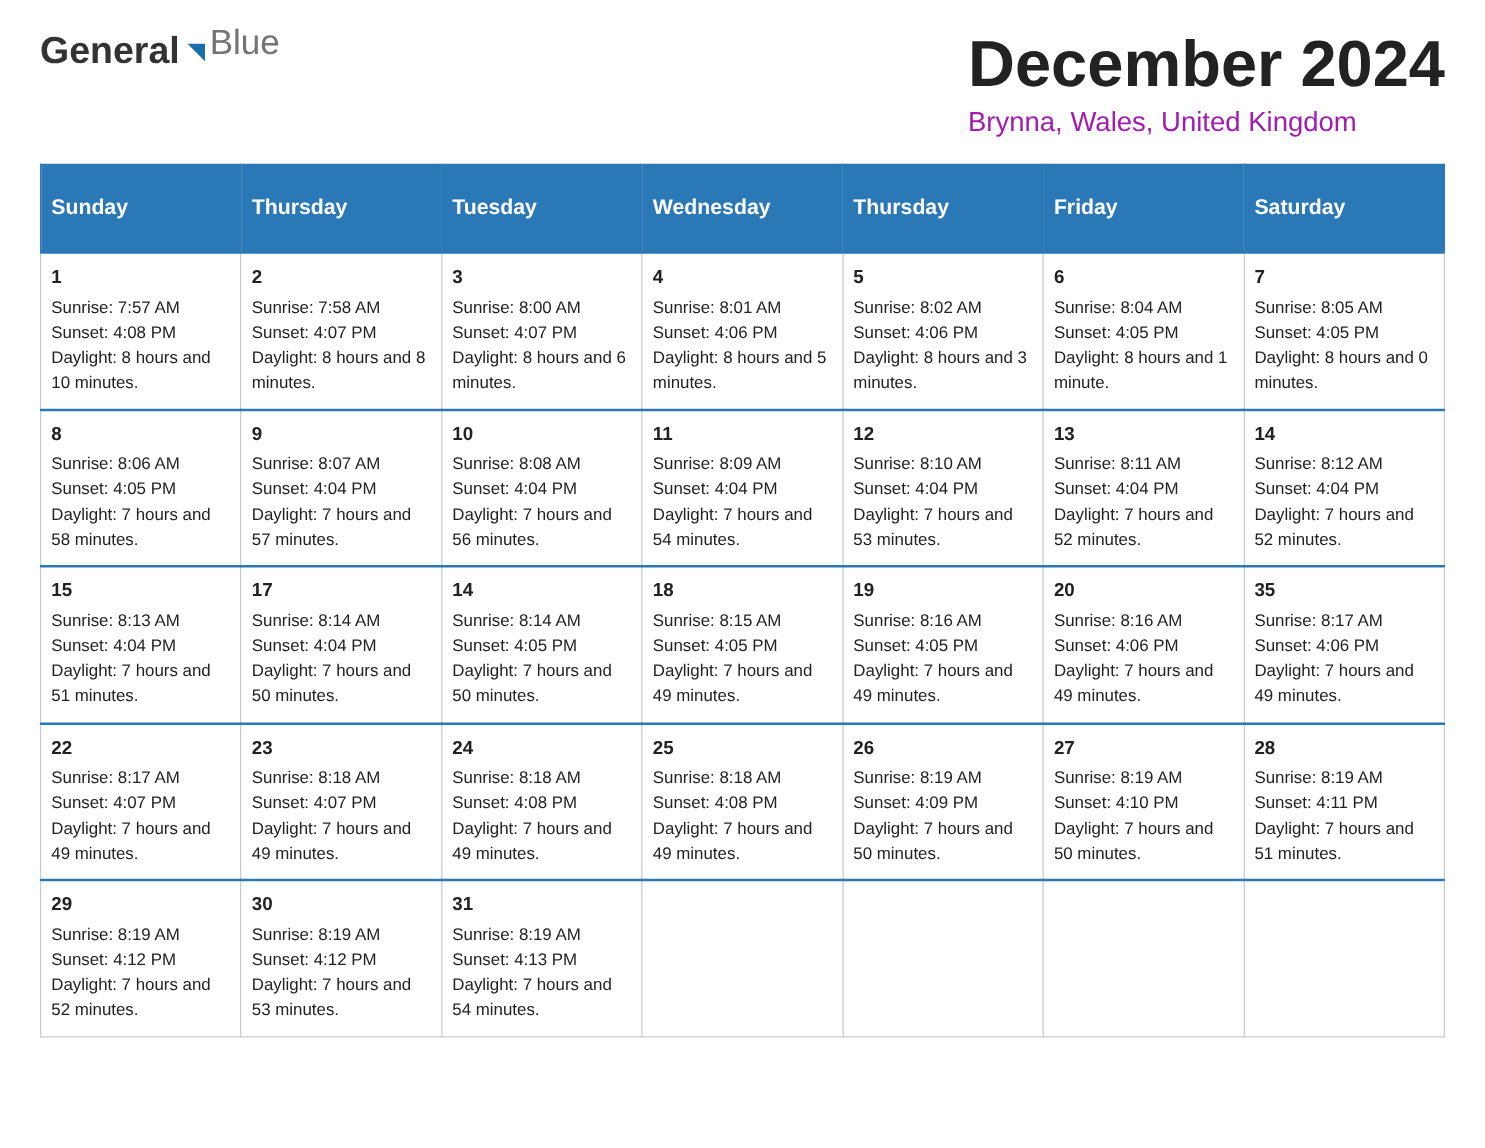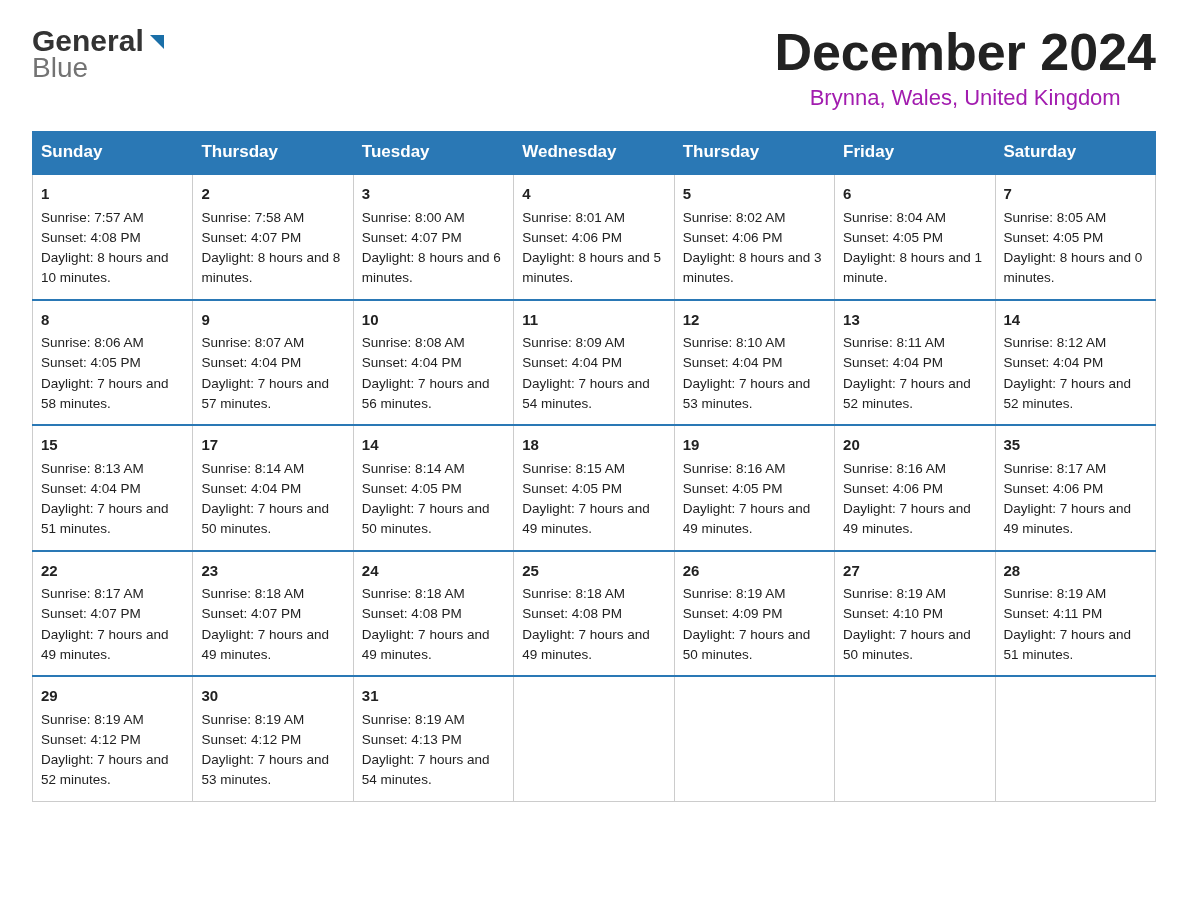--- a/index.html
+++ b/index.html
@@ -11,26 +11,26 @@
       min-height: 918px;
     }
     .header-area {
       display: flex;
       justify-content: space-between;
       align-items: flex-start;
       margin-bottom: 20px;
     }
     .logo-area {
       display: flex;
-      flex-direction: column;
+      flex-direction: row;
       align-items: flex-start;
       justify-content: flex-end;
     }
     .title-area {
-      text-align: center;
+      text-align: left;
     }
     .month-title {
       font-size: 52px;
       font-weight: bold;
       color: #222;
       line-height: 1.1;
     }
     .location-title {
       font-size: 22px;
       color: #a21caf;
@@ -39,21 +39,21 @@
     table {
       width: 100%;
       border-collapse: collapse;
       table-layout: fixed;
     }
     thead tr th {
       background-color: #2a78b5;
       color: #fff;
       font-size: 17px;
       font-weight: bold;
-      padding: 10px 8px;
+      padding: 24px 8px;
       text-align: left;
       border: 1px solid #2a78b5;
     }
     tbody tr td {
       border: 1px solid #ccc;
       vertical-align: top;
       padding: 8px 8px 10px 8px;
       font-size: 13.5px;
       color: #222;
       line-height: 1.5;

